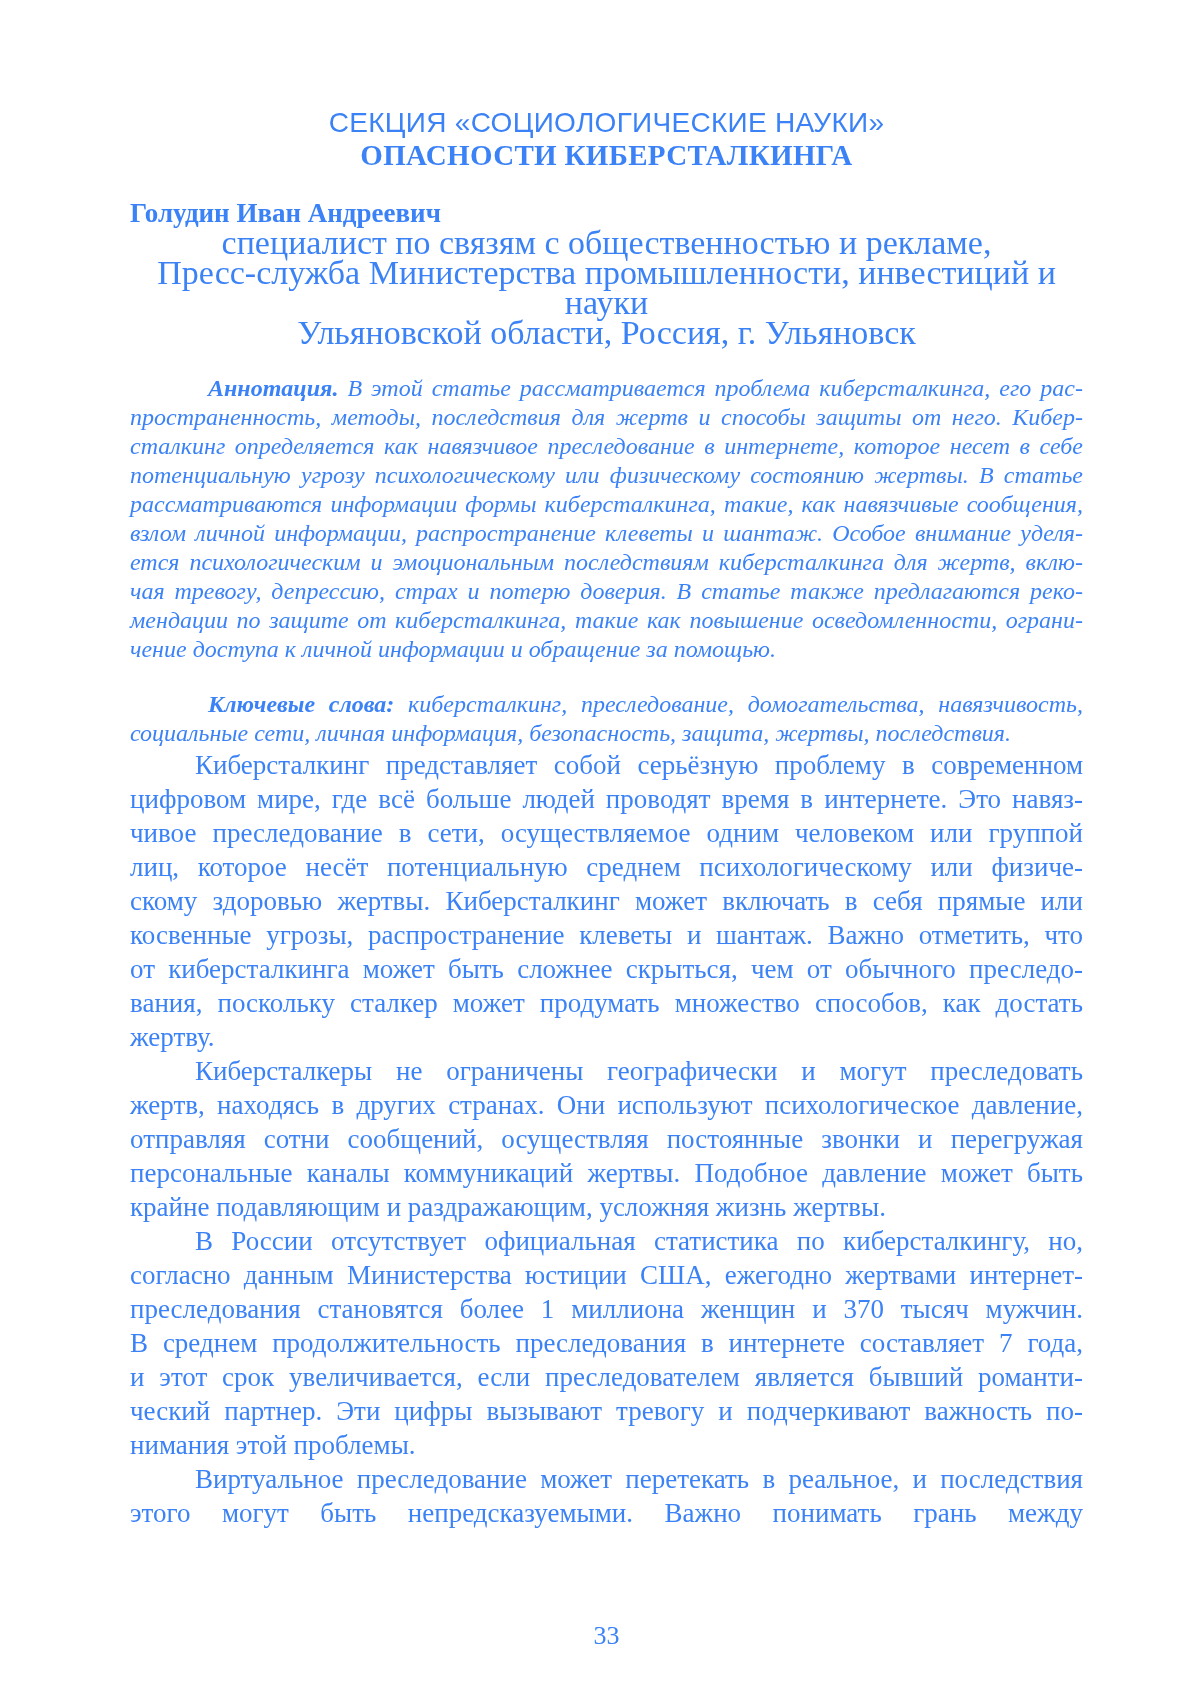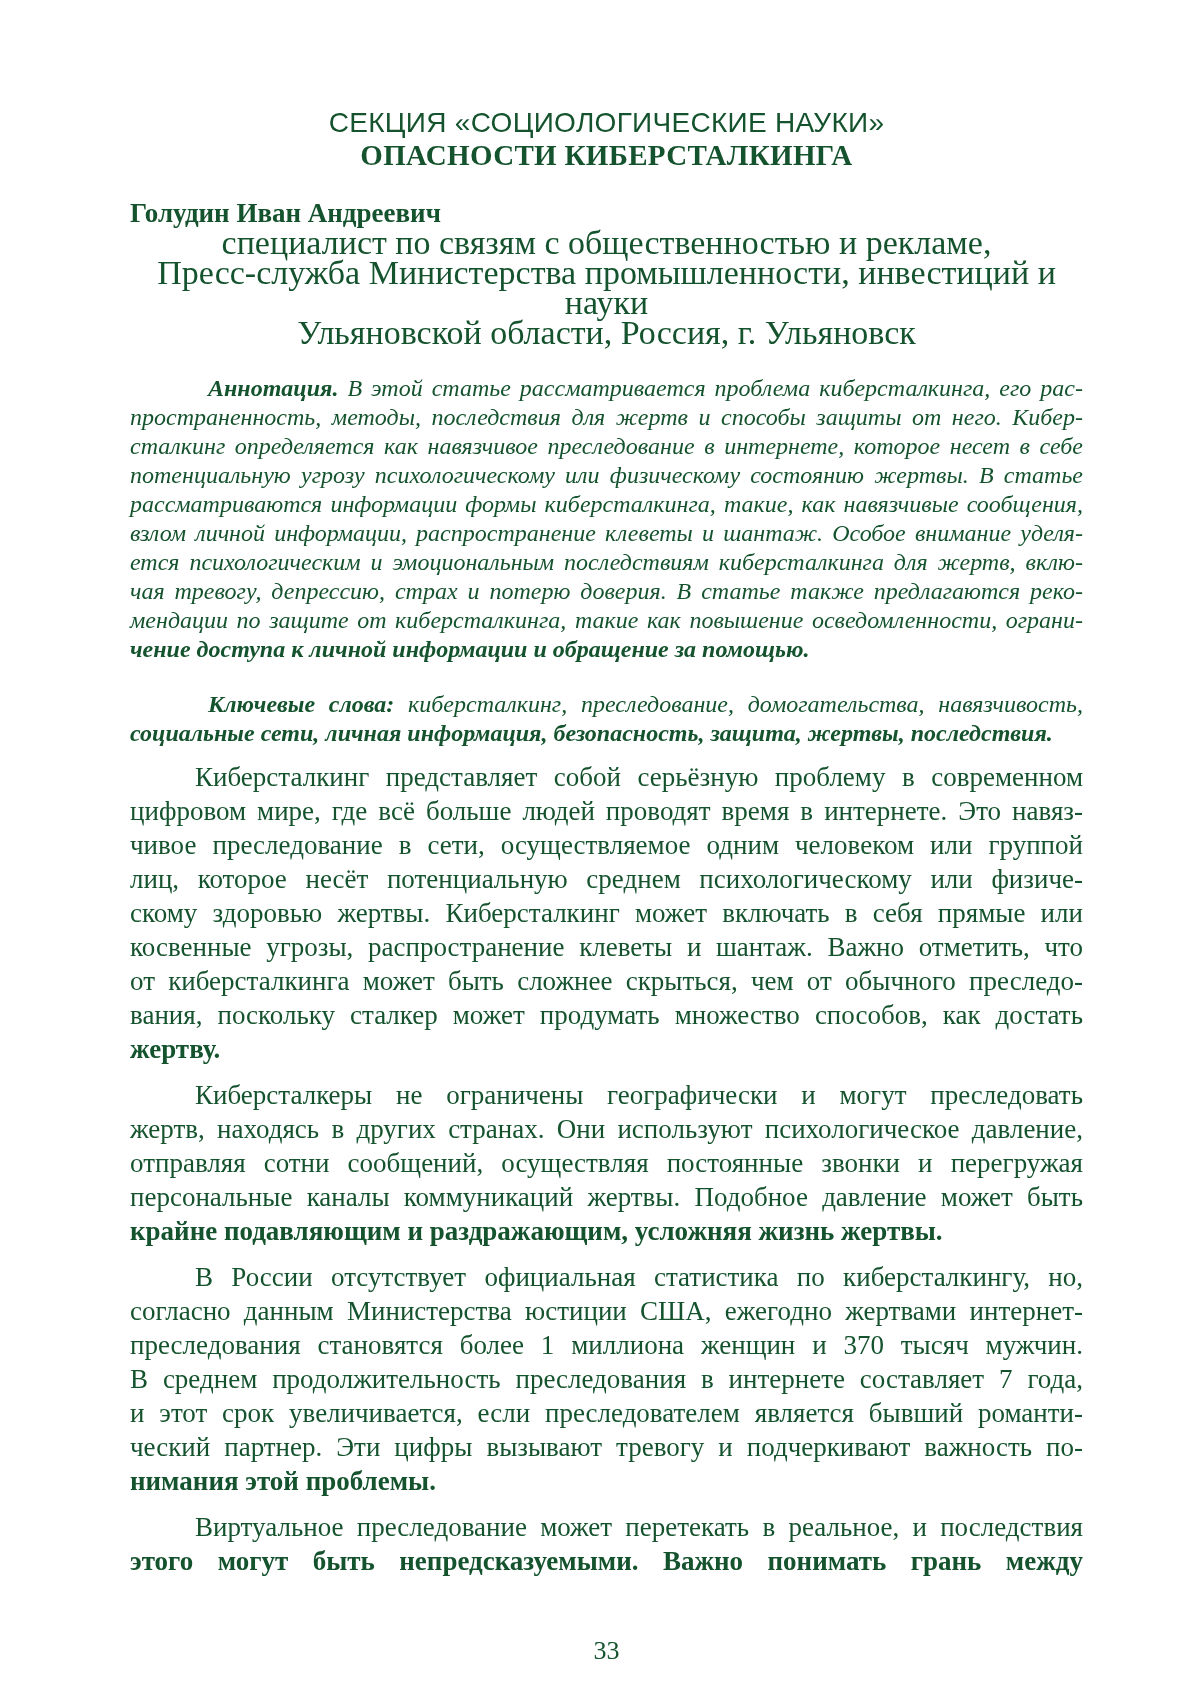--- a/index.html
+++ b/index.html
@@ -4,21 +4,21 @@
 <style>
   html, body { margin: 0; padding: 0; background: #ffffff; }
   .page {
     position: relative;
     width: 1200px;
     height: 1697px;
     background: #ffffff;
     box-sizing: border-box;
     padding: 106px 117px 0 130px;
     font-family: "Liberation Serif", "DejaVu Serif", serif;
-    color: #14532d;
+    color: #3b82f6;
     overflow: hidden;
   }
   .section-header {
     font-family: "Liberation Sans", "DejaVu Sans", sans-serif;
     font-size: 28px;
     line-height: 33px;
     text-align: center;
     letter-spacing: 0.3px;
     white-space: nowrap;
   }
@@ -51,31 +51,30 @@
     font-size: 27px;
     line-height: 34px;
   }
   .line {
     text-align: justify;
     text-align-last: justify;
     -moz-text-align-last: justify;
   }
   .para .line:last-child {
     text-align-last: left;
-    font-weight: bold;
     -moz-text-align-last: left;
   }
   .para.jlast .line:last-child {
     text-align-last: justify;
     -moz-text-align-last: justify;
   }
-  .line.first { text-indent: 65px; margin-top: 12px; }
+  .line.first { text-indent: 65px; }
   .abstract .line.first, .keywords .line.first { text-indent: 78px; }
   .page-number {
-    margin-top: 58px;
+    margin-top: 91px;
     font-size: 26px;
     line-height: 30px;
     text-align: center;
   }
 </style>
 </head>
 <body>
 
 <div class="page">
 

